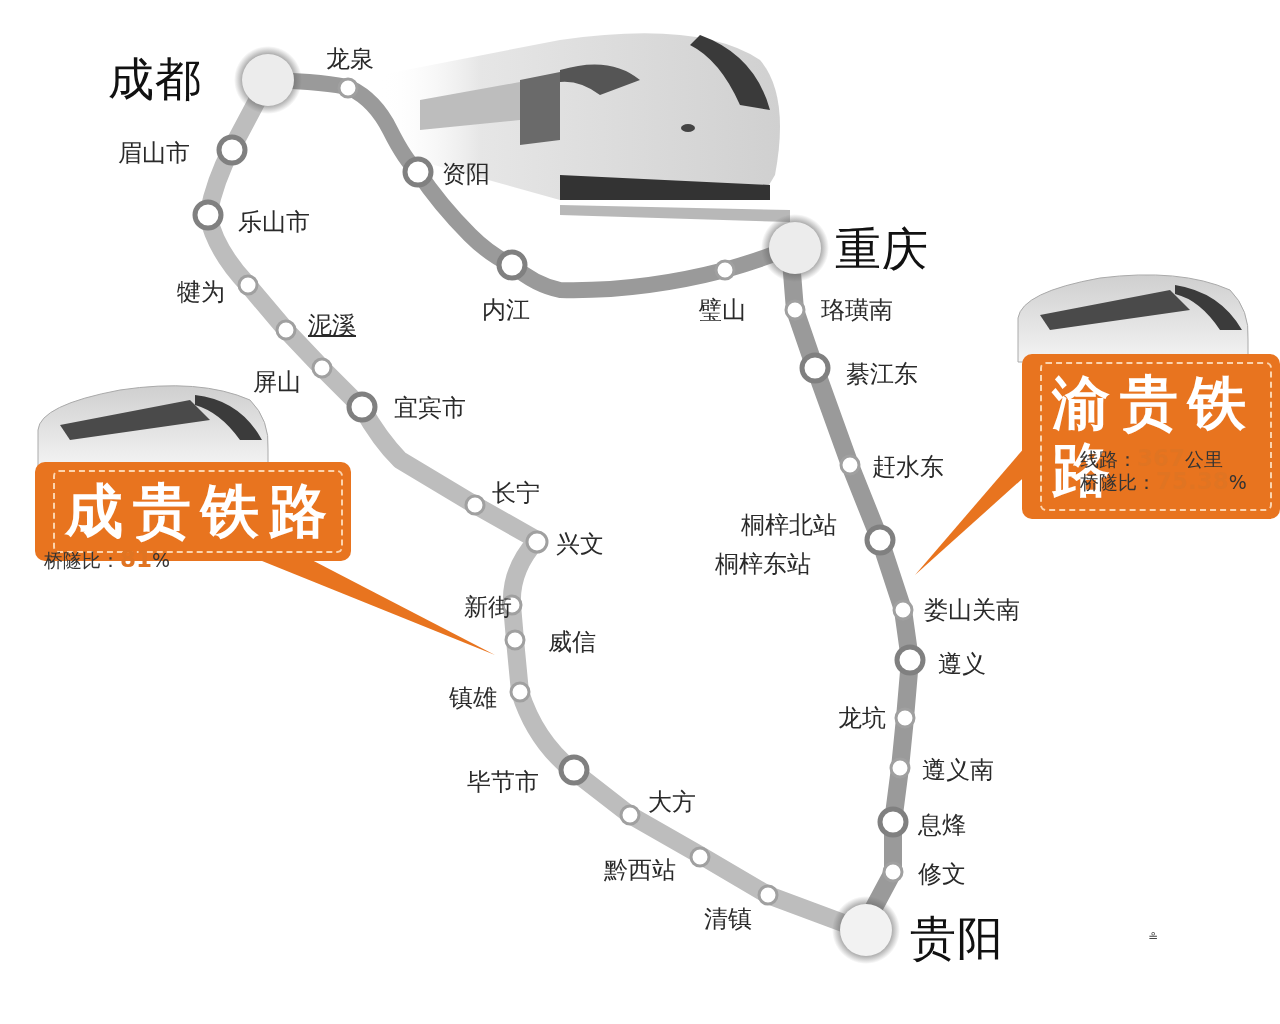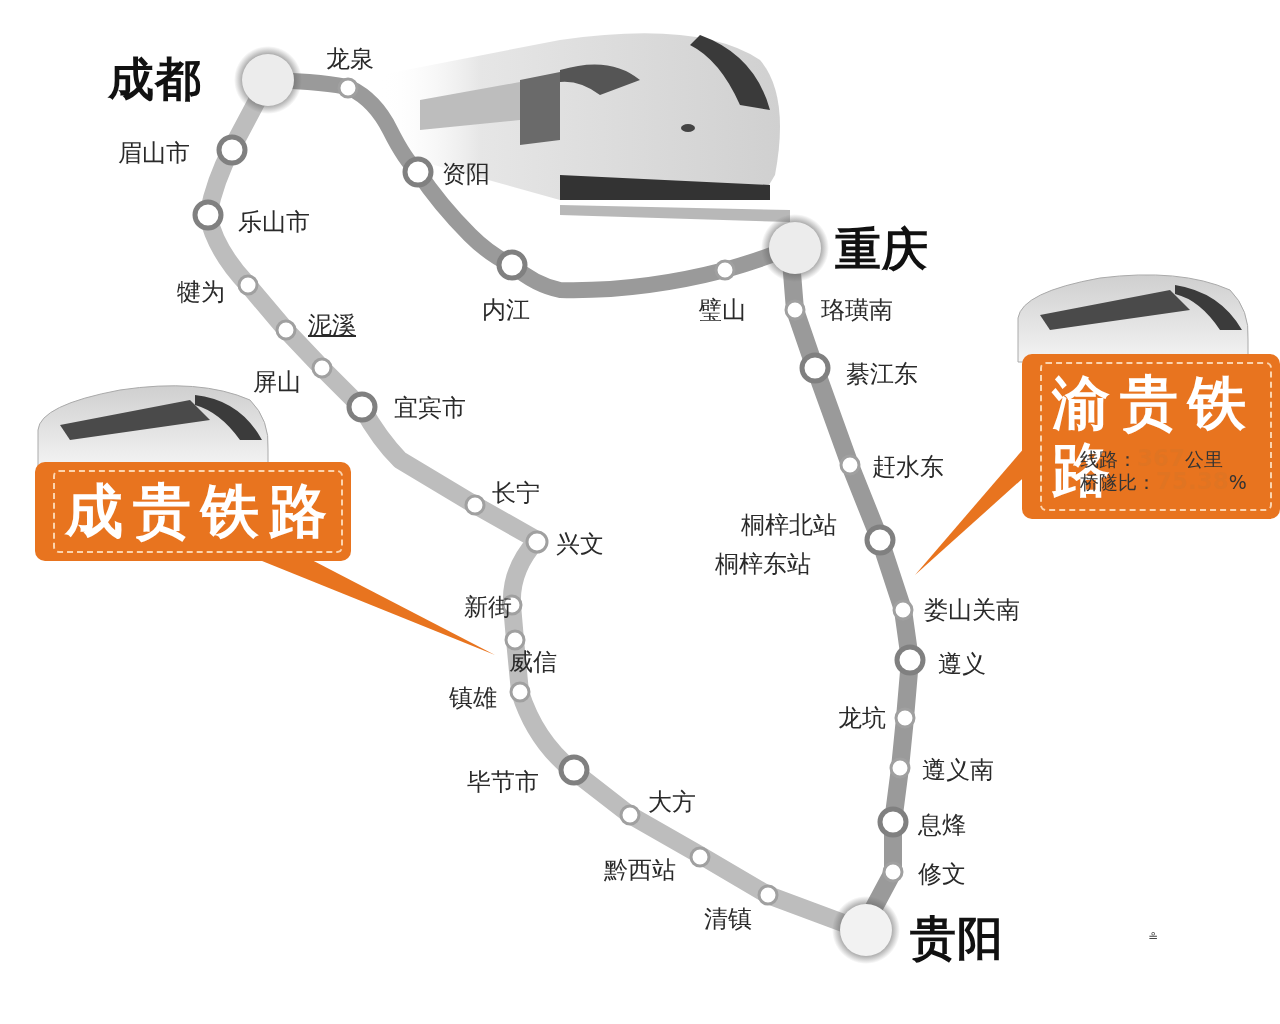--- a/index.html
+++ b/index.html
@@ -1,20 +1,20 @@
 <!DOCTYPE html>
 <html><head>
 <meta charset="utf-8">
 <style>
   html, body { margin:0; padding:0; background:#ffffff; }
   body { width:1280px; height:1024px; position:relative; overflow:hidden;
          font-family:"DejaVu Sans", sans-serif; color:#222; }
   #map { position:absolute; left:0; top:0; width:1280px; height:1024px; }
   .label { position:absolute; font-size:24px; color:#2a2a2a; white-space:nowrap; line-height:1; }
-  .city { position:absolute; font-size:46px; font-weight:bold; color:#111; white-space:nowrap; line-height:1; letter-spacing:1px; }
+  .city { position:absolute; font-size:46px; font-weight:normal; color:#111; white-space:nowrap; line-height:1; letter-spacing:1px; }
   .badge { position:absolute; background:#e8741f; border-radius:10px; color:#fff; font-weight:bold;
            font-size:58px; letter-spacing:10px; padding:8px 8px 8px 18px; line-height:1.15; }
   .badge .inner { border:2px dashed rgba(255,230,200,0.85); border-radius:6px; padding:6px 4px 6px 10px; }
   .info { position:absolute; font-size:19px; color:#333; line-height:22px; white-space:nowrap; }
   .info .num { color:#e07422; font-weight:bold; font-size:23px; }
   .mark { position:absolute; font-size:12px; color:#444; }
 </style>
 </head>
 <body>
 
@@ -127,21 +127,21 @@
 
 <div class="label" style="left:118px;top:141px;">眉山市</div>
 <div class="label" style="left:238px;top:210px;">乐山市</div>
 <div class="label" style="left:177px;top:280px;">犍为</div>
 <div class="label" style="left:308px;top:313px;text-decoration:underline;">泥溪</div>
 <div class="label" style="left:253px;top:370px;">屏山</div>
 <div class="label" style="left:394px;top:396px;">宜宾市</div>
 <div class="label" style="left:492px;top:481px;">长宁</div>
 <div class="label" style="left:556px;top:532px;">兴文</div>
 <div class="label" style="left:464px;top:595px;">新街</div>
-<div class="label" style="left:509px;top:630px;margin-top:20px;">威信</div>
+<div class="label" style="left:548px;top:630px;">威信</div>
 <div class="label" style="left:449px;top:686px;">镇雄</div>
 <div class="label" style="left:467px;top:770px;">毕节市</div>
 <div class="label" style="left:648px;top:790px;">大方</div>
 <div class="label" style="left:604px;top:858px;">黔西站</div>
 <div class="label" style="left:704px;top:907px;">清镇</div>
 
 <div class="label" style="left:821px;top:298px;">珞璜南</div>
 <div class="label" style="left:846px;top:362px;">綦江东</div>
 <div class="label" style="left:872px;top:455px;">赶水东</div>
 <div class="label" style="left:741px;top:513px;">桐梓北站</div>
@@ -150,20 +150,23 @@
 <div class="label" style="left:938px;top:652px;">遵义</div>
 <div class="label" style="left:838px;top:706px;">龙坑</div>
 <div class="label" style="left:922px;top:758px;">遵义南</div>
 <div class="label" style="left:918px;top:813px;">息烽</div>
 <div class="label" style="left:918px;top:862px;">修文</div>
 
 <div class="badge" style="left:35px;top:462px;">
   <div class="inner">成贵铁路</div>
 </div>
 <div class="info" style="left:44px;top:548px;">
+  <div>
+    <span>桥隧比：</span><span class="num">81</span><span>%</span>
+  </div>
 </div>
 
 <div class="badge" style="left:1022px;top:354px;">
   <div class="inner">渝贵铁路</div>
 </div>
 <div class="info" style="left:1080px;top:447px;">
   <div>
     <span>线路：</span><span class="num">367</span><span>公里</span>
   </div>
   <div>

